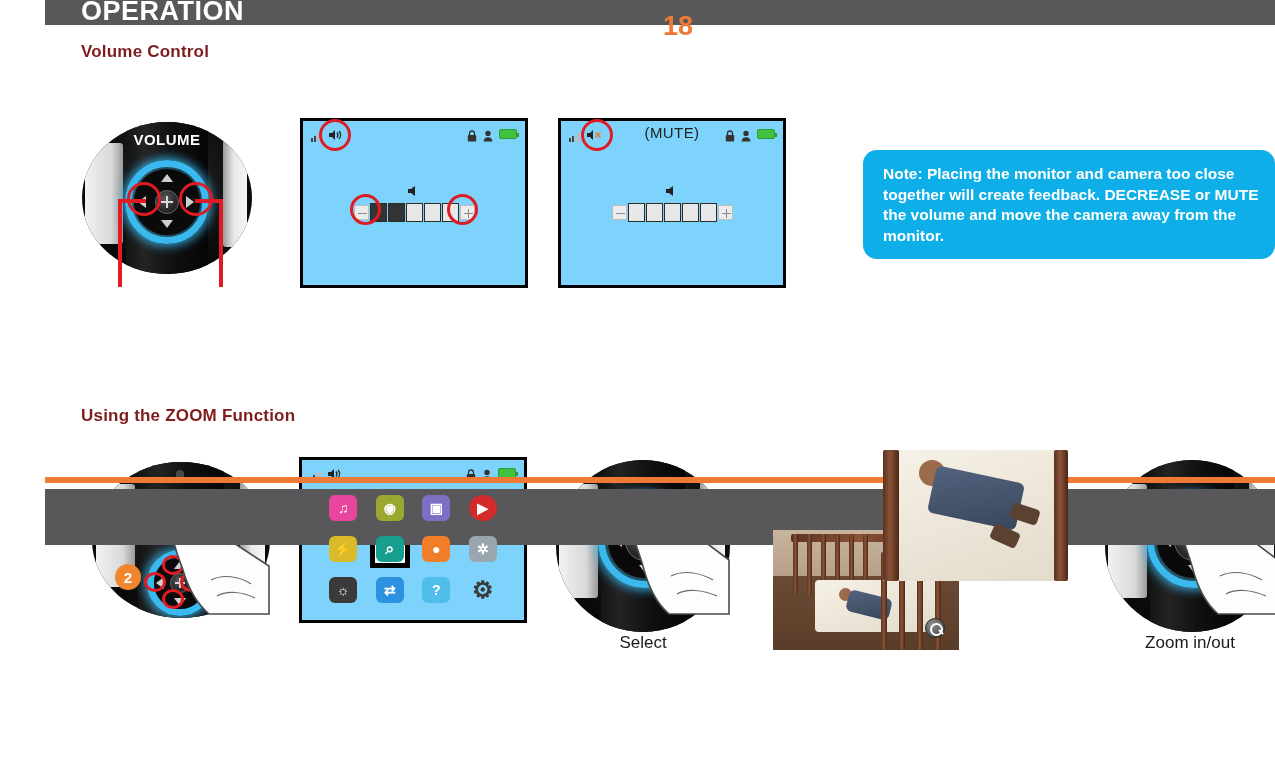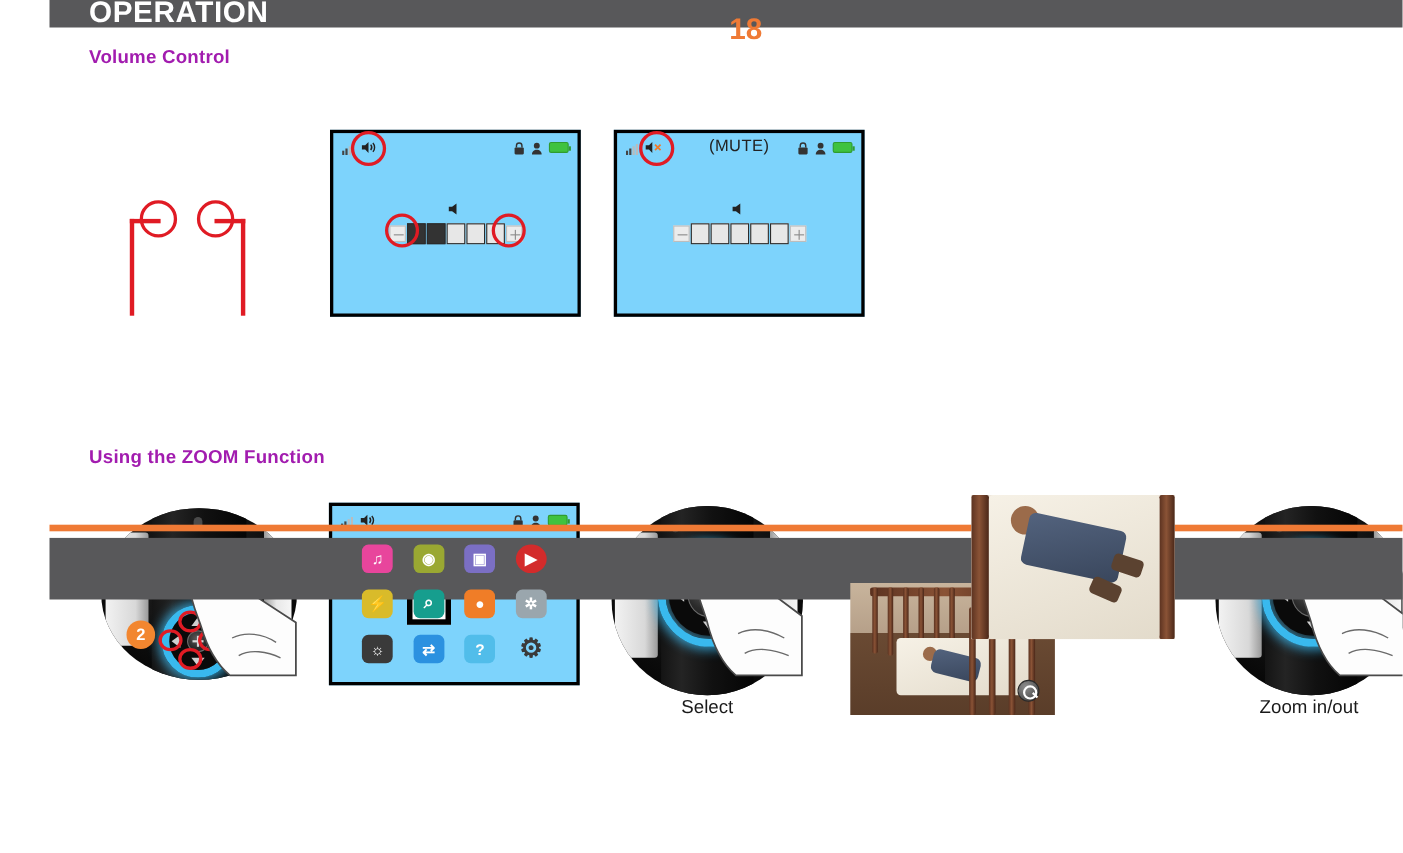--- a/index.html
+++ b/index.html
@@ -18,21 +18,21 @@
   }
   .header-title {
     position: absolute; left: 36px; top: -4px;
     font-size: 27px; font-weight: bold; color: #ffffff;
     letter-spacing: 0.5px; line-height: 30px;
     font-family: "Liberation Sans", sans-serif;
   }
 
   
   .section-heading {
-    position: absolute; font-size: 17px; font-weight: bold; color: #a21caf;
+    position: absolute; font-size: 17px; font-weight: bold; color: #7f1d1d;
     letter-spacing: 0.2px;
   }
   #h-volume { left: 36px; top: 42px; }
   #h-zoom   { left: 36px; top: 406px; }
 
   
   .pad {
     position: absolute; border-radius: 50%; overflow: hidden;
     background: radial-gradient(circle at 50% 40%, #2a2a2a 0%, #0c0c0c 62%, #000 100%);
   }
@@ -215,20 +215,33 @@
 <body>
 
 <div class="page">
 
   <div class="header-bar"></div>
   <div class="header-title">OPERATION</div>
 
   <div class="section-heading" id="h-volume">Volume Control</div>
   <div class="section-heading" id="h-zoom">Using the ZOOM Function</div>
 
+  <div class="pad" style="left:37px; top:122px; width:170px; height:152px;">
+    <div class="body-strip"></div>
+    <div class="bezel-left"></div>
+    <div class="bezel-right"></div>
+    <div class="pad-label" style="top:9px;">VOLUME</div>
+    <div class="ring" style="left:43px; top:38px; width:84px; height:84px;"></div>
+    <div class="ring-inner-dark" style="left:52px; top:47px; width:66px; height:66px;"></div>
+    <div class="center-btn plus" style="left:73px; top:68px; width:24px; height:24px;"></div>
+    <div class="arrow up" style="left:79px; top:52px;"></div>
+    <div class="arrow down" style="left:79px; top:98px;"></div>
+    <div class="arrow left" style="left:56px; top:74px;"></div>
+    <div class="arrow right" style="left:104px; top:74px;"></div>
+  </div>
 
   <div class="redcircle" style="left:82px; top:182px; width:34px; height:34px;"></div>
   <div class="redcircle" style="left:134px; top:182px; width:34px; height:34px;"></div>
   <div class="redline" style="left:73px; top:199px; width:28px; height:4px;"></div>
   <div class="redline" style="left:73px; top:199px; width:4px; height:88px;"></div>
   <div class="redline" style="left:150px; top:199px; width:28px; height:4px;"></div>
   <div class="redline" style="left:174px; top:199px; width:4px; height:88px;"></div>
 
   <div class="screen" style="left:255px; top:118px; width:228px; height:170px;">
     <div class="status-row">
@@ -333,20 +346,21 @@
         <span class="vol-seg"></span>
         <span class="vol-seg"></span>
         <span class="vol-seg"></span>
         <span class="vol-seg"></span>
         <span class="vol-pm plus"></span>
       </div>
     </div>
   </div>
   <div class="redcircle" style="left:536px; top:119px; width:32px; height:32px;"></div>
 
+  <div class="note-box" style="left:818px; top:150px; width:412px;">Note: Placing the monitor and camera too close together will create feedback. DECREASE or MUTE the volume and move the camera away from the monitor.</div>
 
   <div class="pad" style="left:47px; top:462px; width:178px; height:156px;">
     <div class="body-strip"></div>
     <div class="bezel-left"></div>
     <div class="bezel-right"></div>
     <div style="position:absolute;left:84px;top:8px;width:8px;height:12px;background:#4a4a4a;border-radius:4px;"></div>
     <div style="position:absolute;left:80px;top:32px;width:14px;height:14px;background:#5a5a5a;transform:rotate(45deg);border-radius:2px;"></div>
     <div style="position:absolute;left:78px;top:58px;width:18px;height:16px;background:#6a6a6a;border-radius:3px;"></div>
     <div class="ring" style="left:55px; top:88px; width:66px; height:66px;"></div>
     <div class="ring-inner-dark" style="left:62px; top:95px; width:52px; height:52px;"></div>

